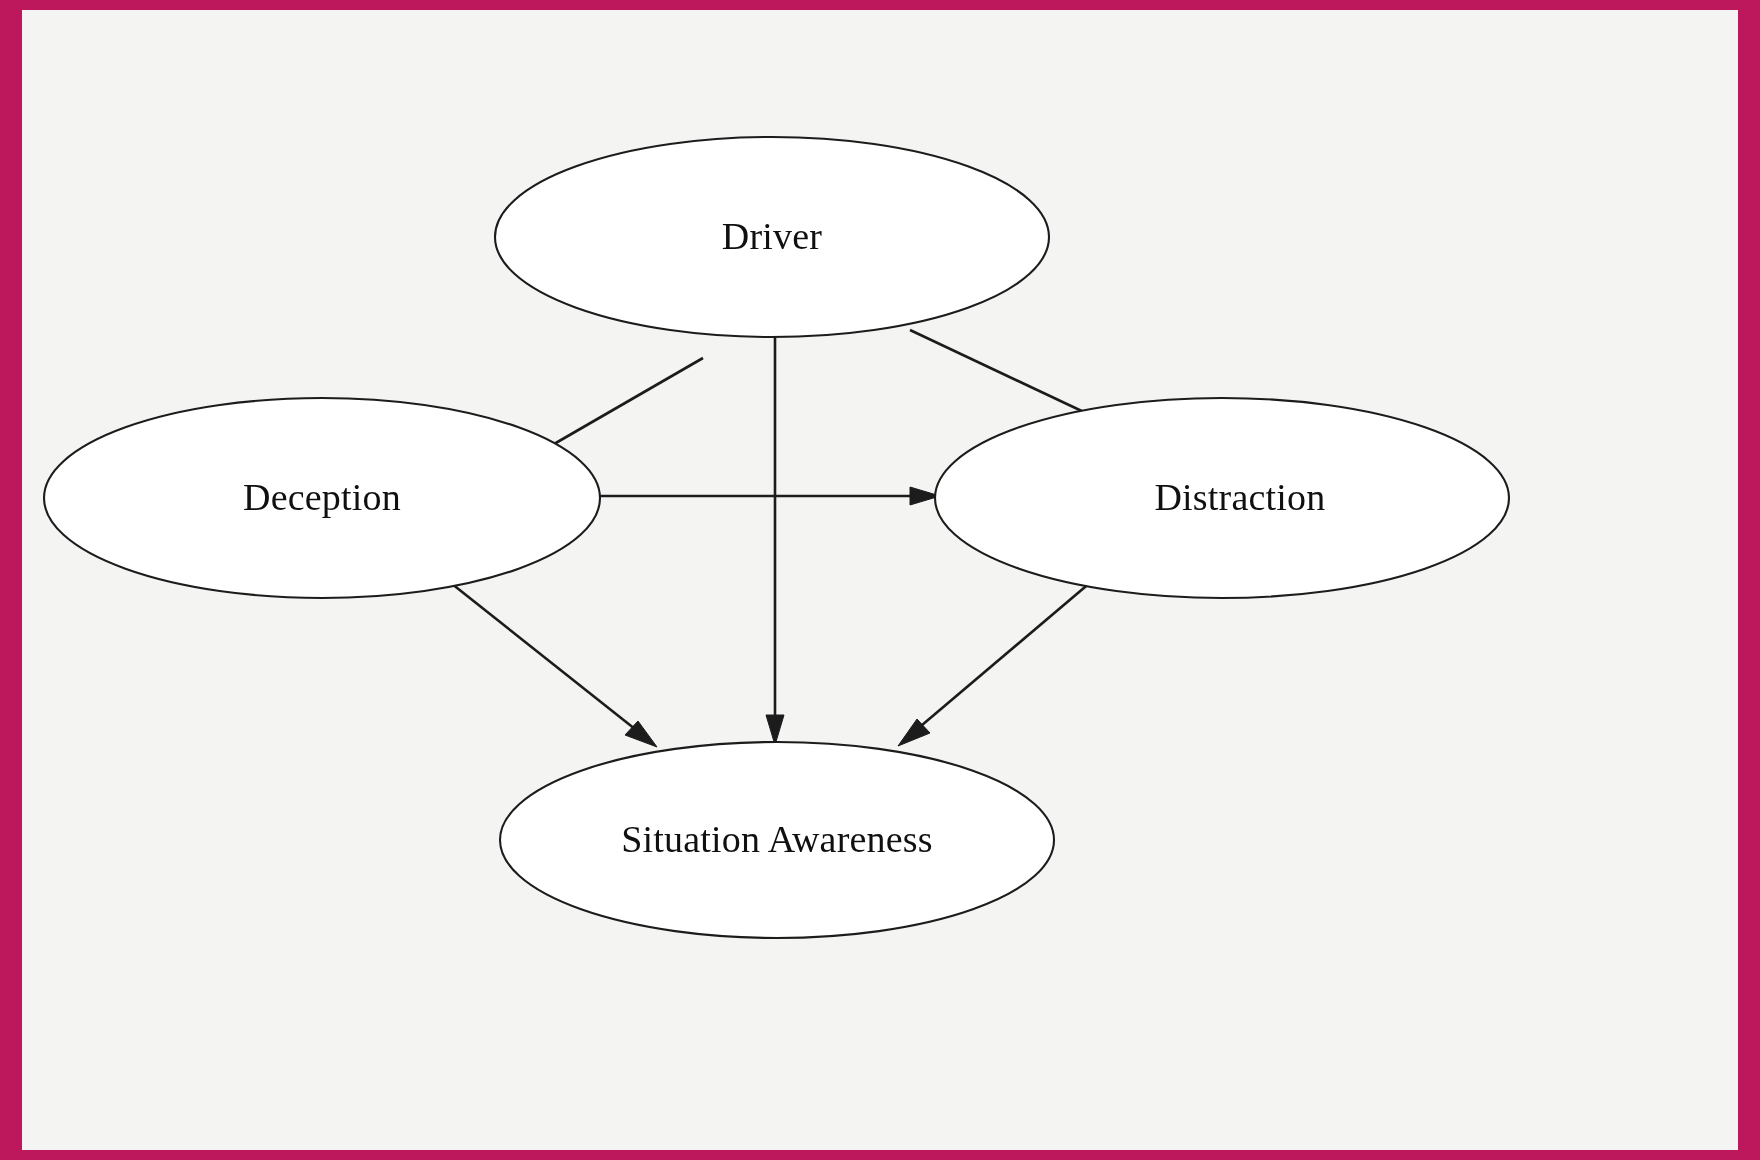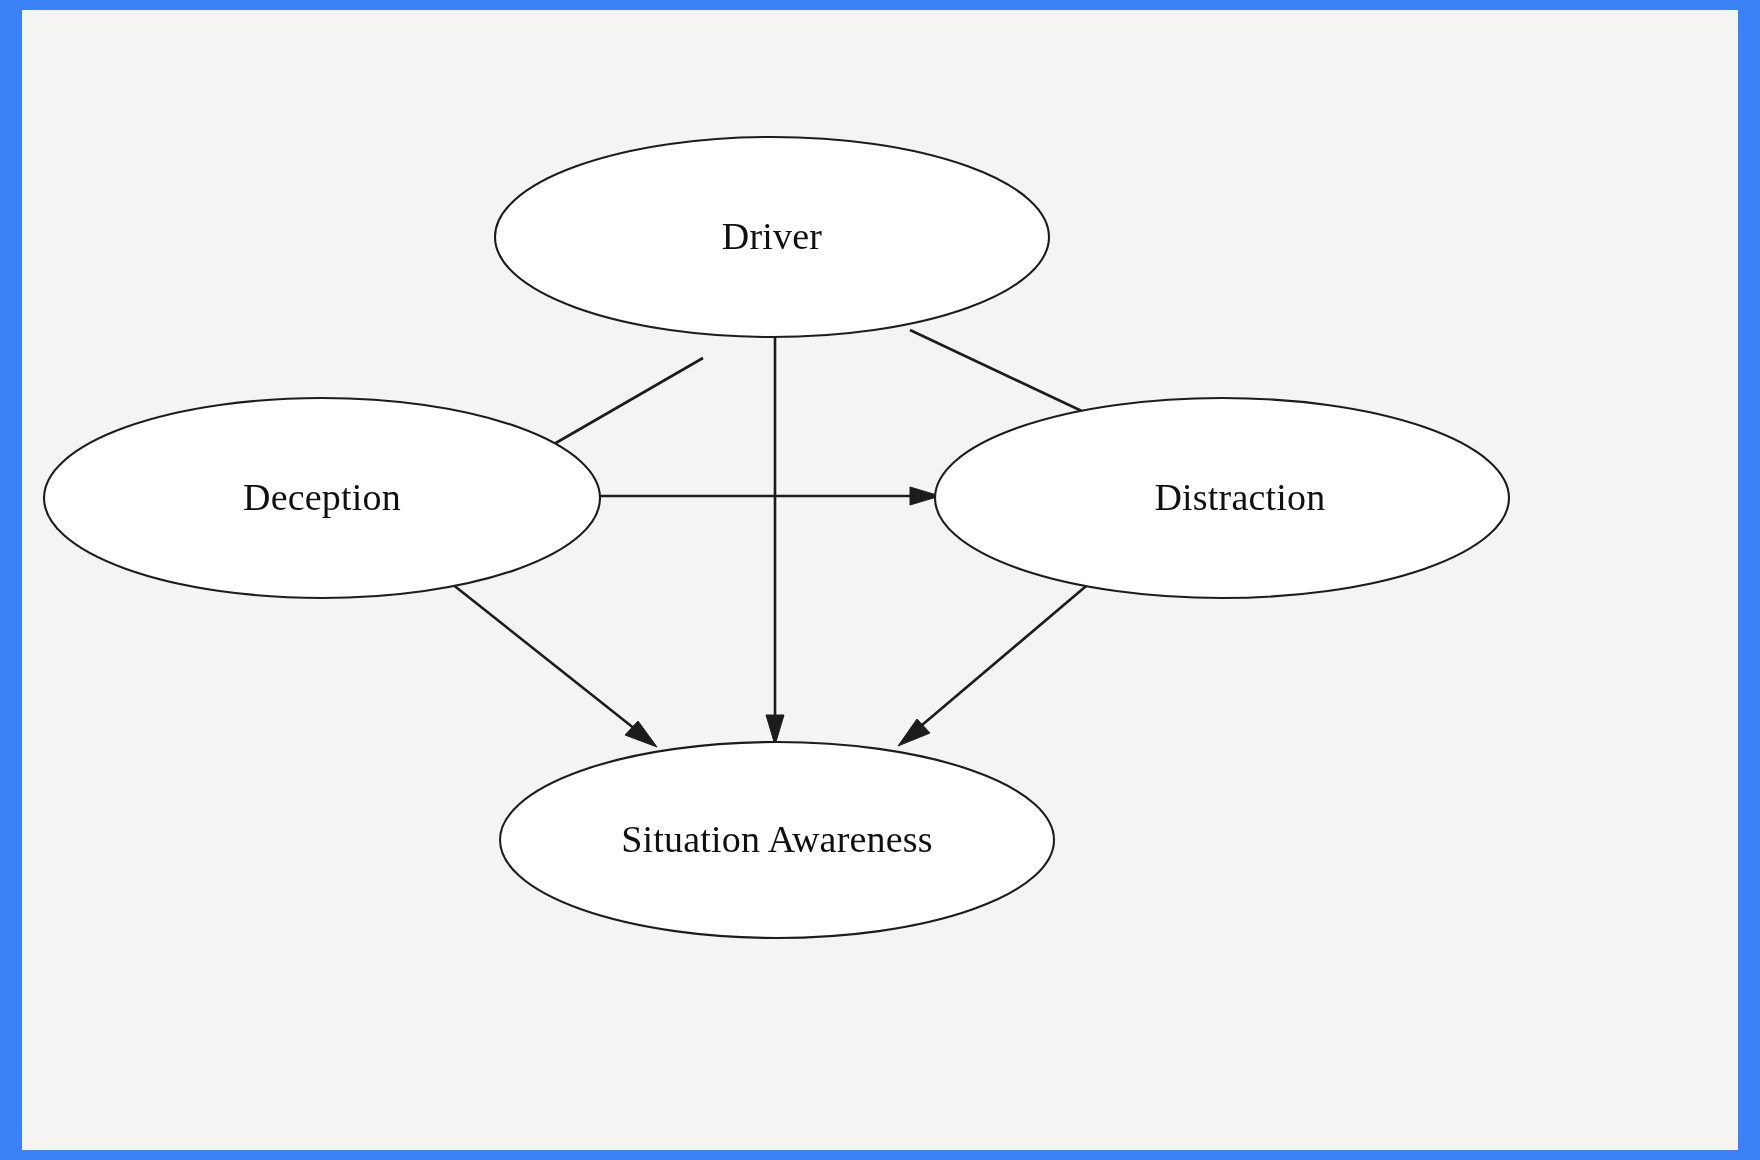--- a/index.html
+++ b/index.html
@@ -5,21 +5,21 @@
 <style>
   html, body {
     margin: 0;
     padding: 0;
     background: #ffffff;
   }
   #page {
     position: relative;
     width: 1760px;
     height: 1160px;
-    background: #3b82f6;
+    background: #be185d;
     overflow: hidden;
     font-family: "Liberation Serif", "DejaVu Serif", serif;
   }
   #canvas-bg {
     position: absolute;
     left: 22px;
     top: 10px;
     width: 1716px;
     height: 1140px;
     background: #f4f4f3;

